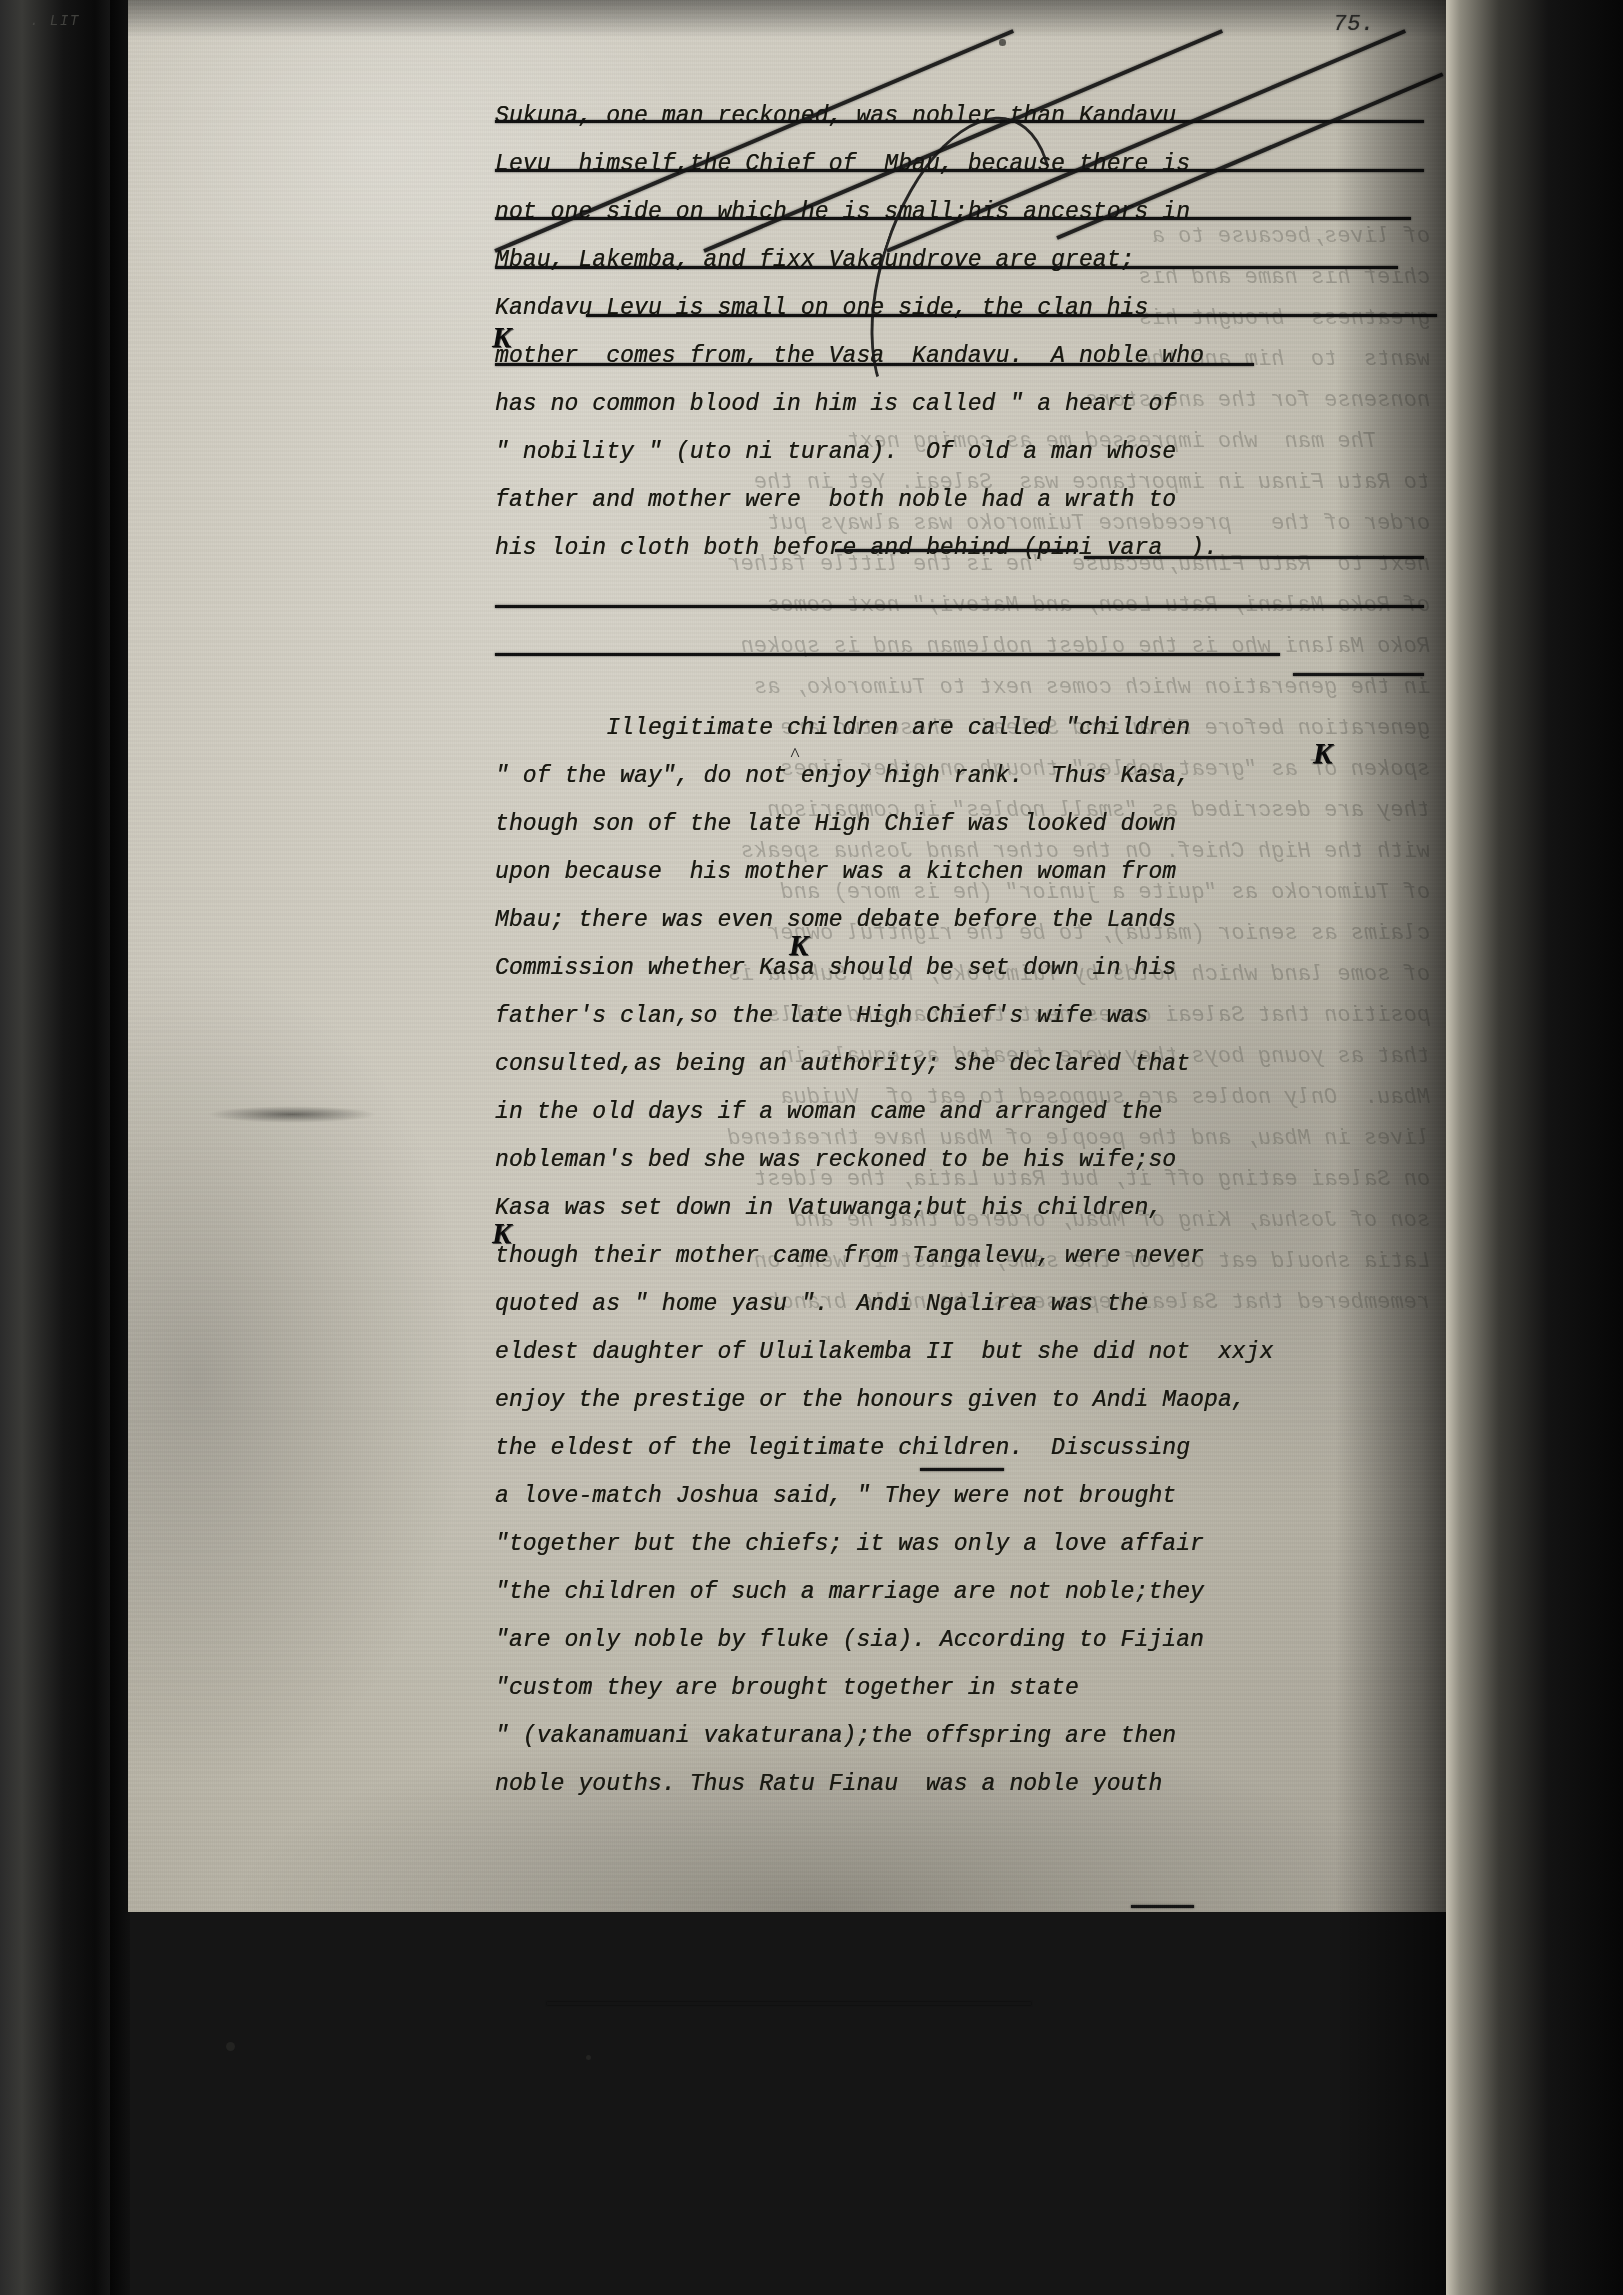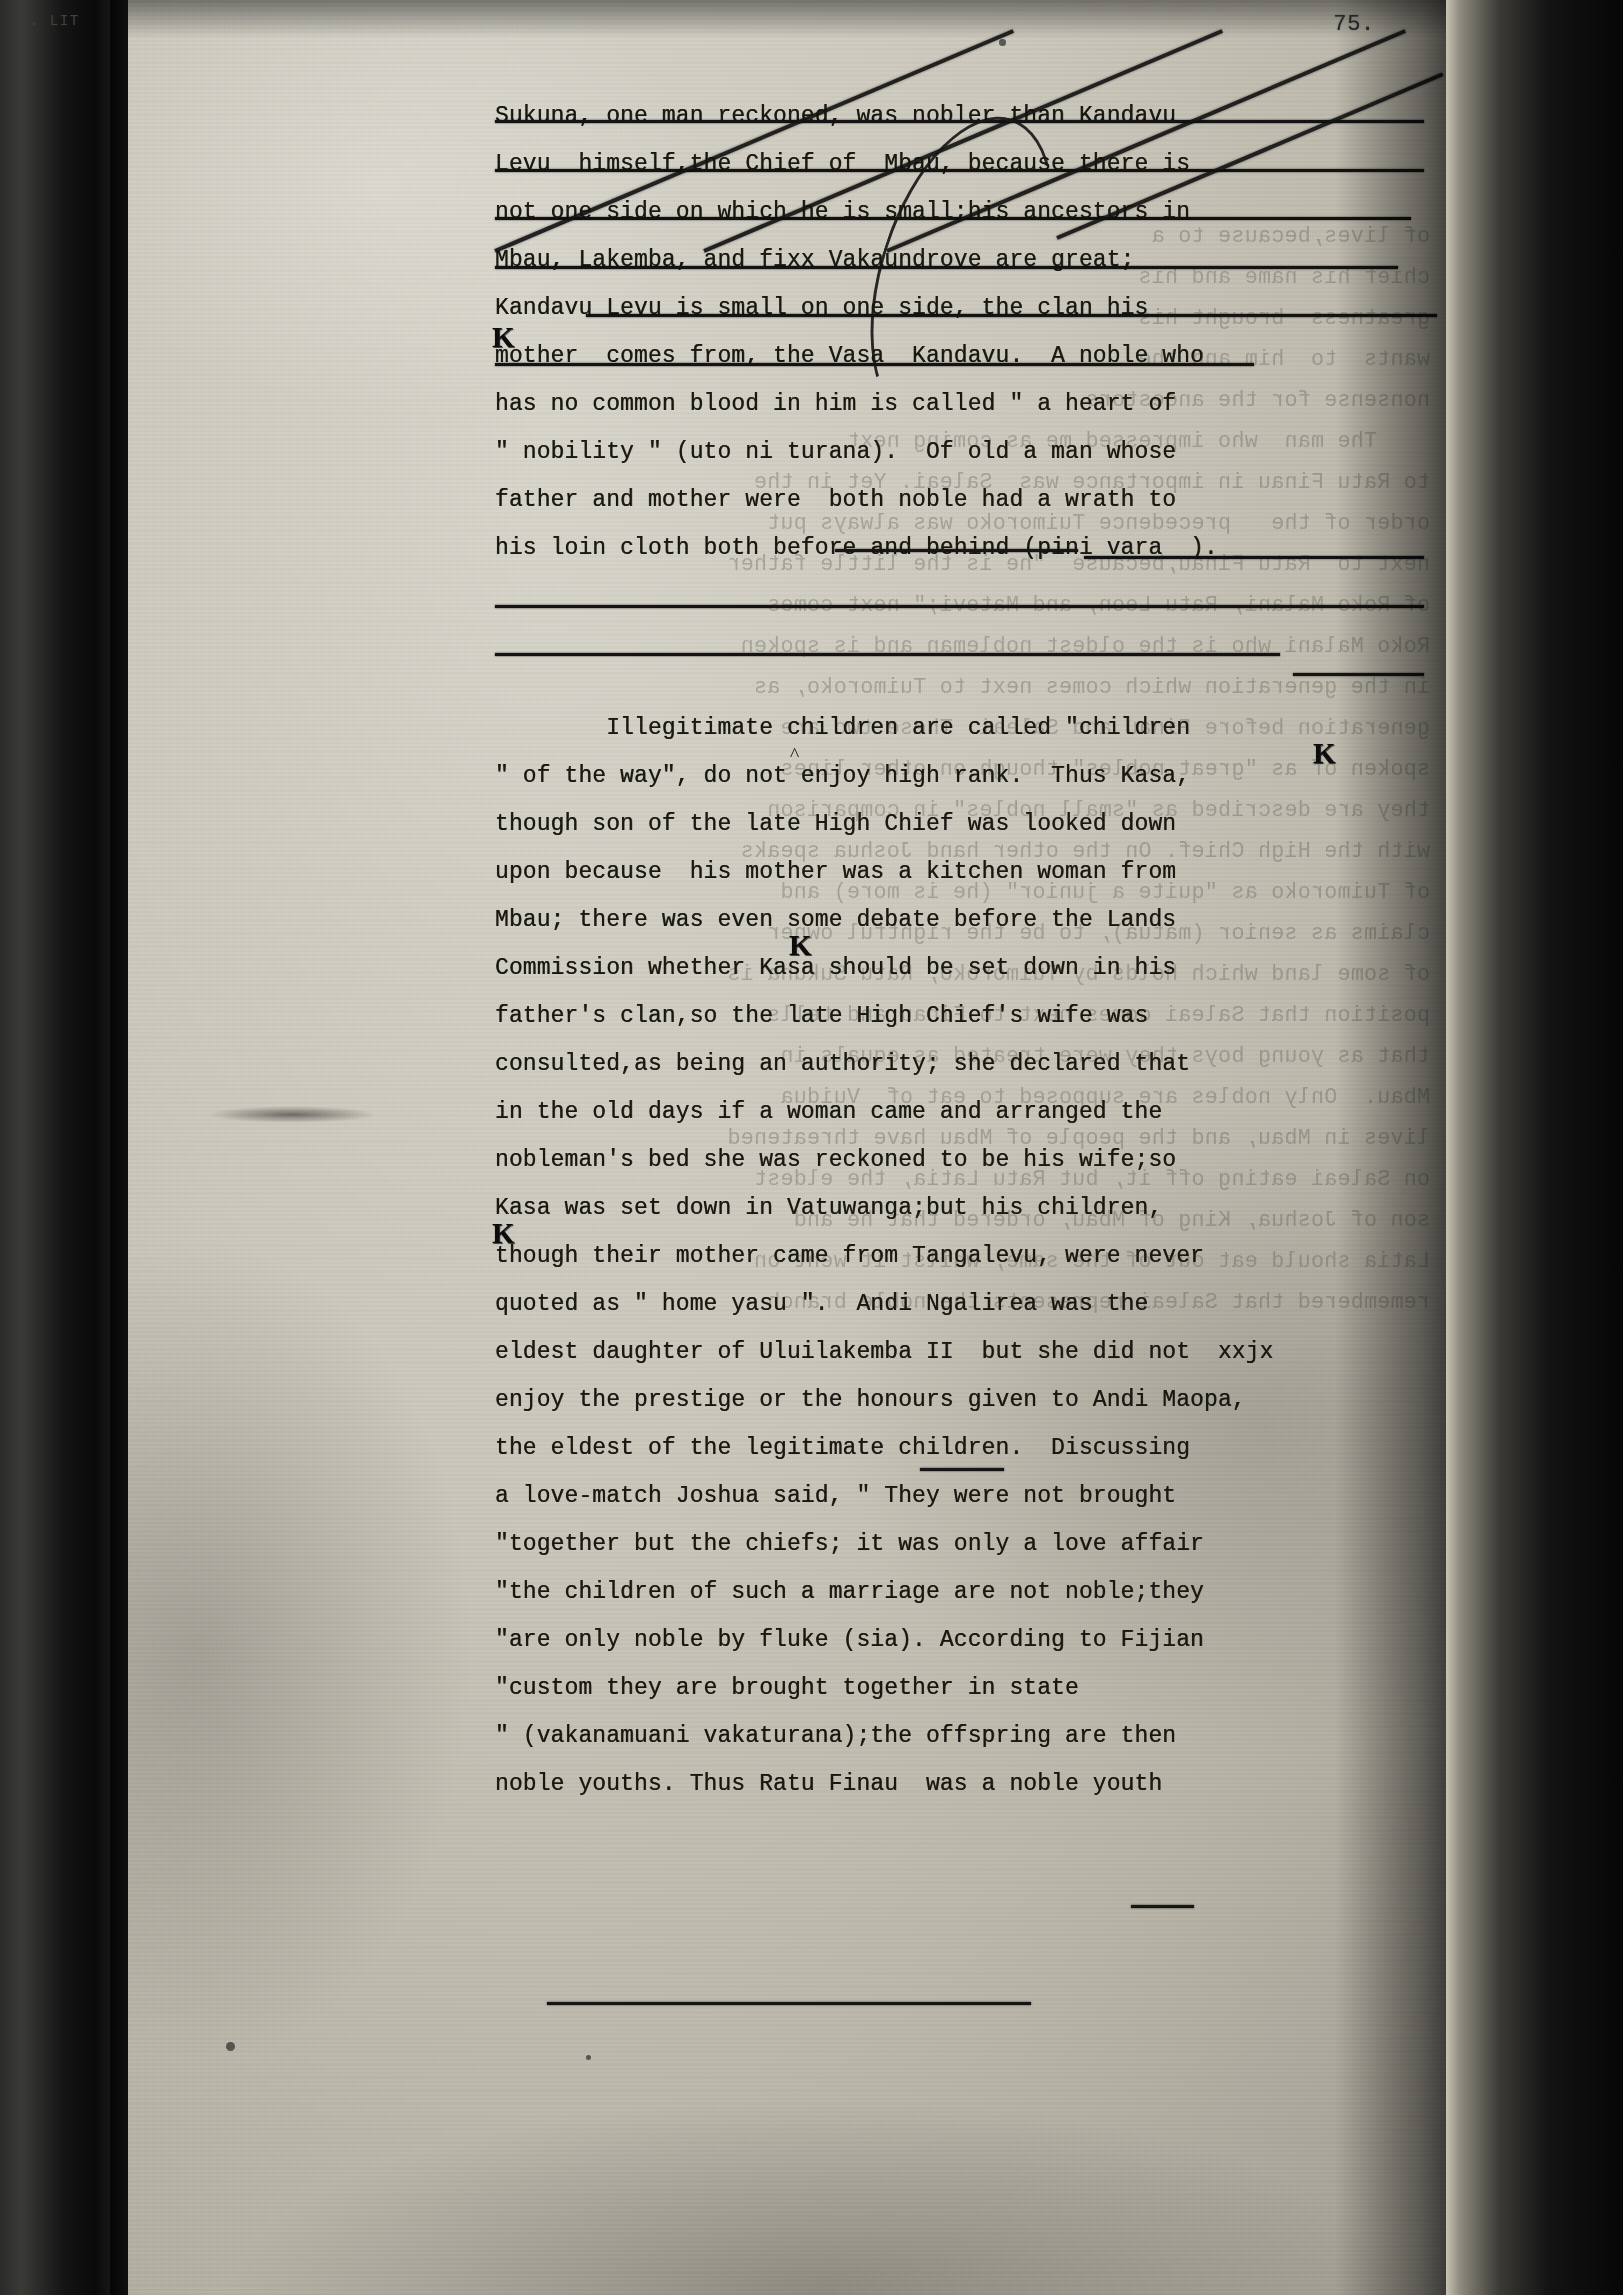--- a/index.html
+++ b/index.html
@@ -47,23 +47,24 @@
     right: 164px; top: 0;
     width: 124px; height: 2295px;
     background: linear-gradient(90deg, rgba(0,0,0,0) 0%, rgba(0,0,0,0.45) 70%, rgba(0,0,0,0.72) 100%);
     pointer-events: none;
   }
 
   
   #page {
     position: absolute;
     left: 128px; top: 0;
-    width: 1381px; height: 2295px;
+    width: 1381px; height: 1912px;
     background:
       radial-gradient(ellipse at 30% 20%, #d9d6cc 0%, #cdc9bd 38%, #b9b5a8 70%, #a29e92 100%);
+    font-style: italic;
   }
   
   #page::before {
     content:"";
     position:absolute; inset:0;
     background:
       radial-gradient(ellipse 458px 327px at 18% 8%, rgba(255,255,255,0.20), rgba(255,255,255,0) 70%),
       radial-gradient(ellipse 589px 458px at 82% 62%, rgba(0,0,0,0.12), rgba(0,0,0,0) 72%),
       radial-gradient(ellipse 393px 589px at 5% 72%, rgba(0,0,0,0.16), rgba(0,0,0,0) 70%),
       radial-gradient(ellipse 785px 262px at 50% 100%, rgba(0,0,0,0.22), rgba(0,0,0,0) 75%);

